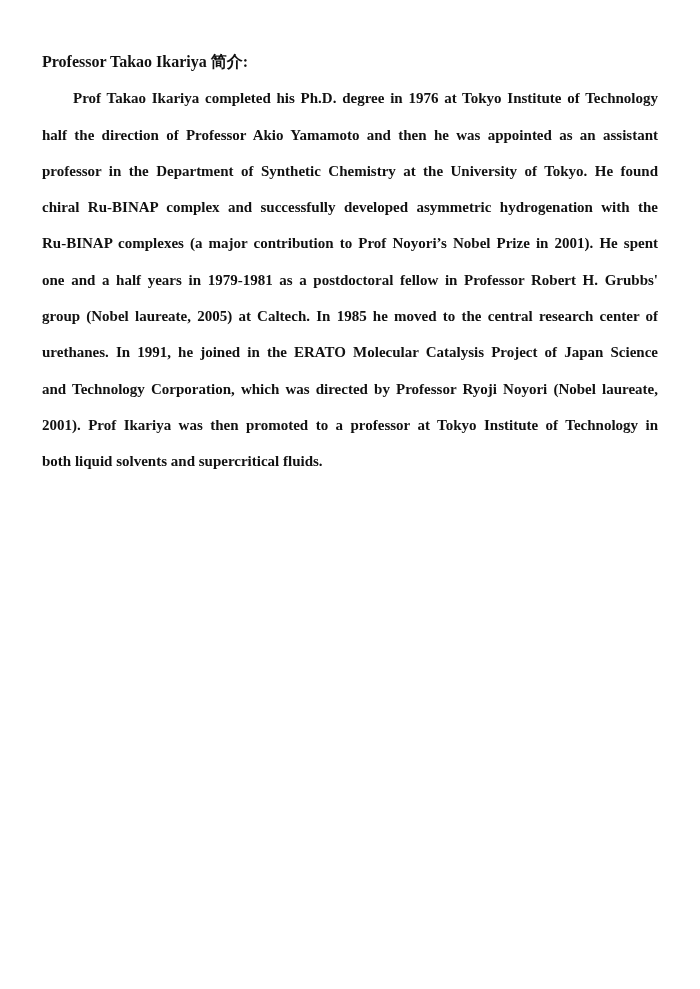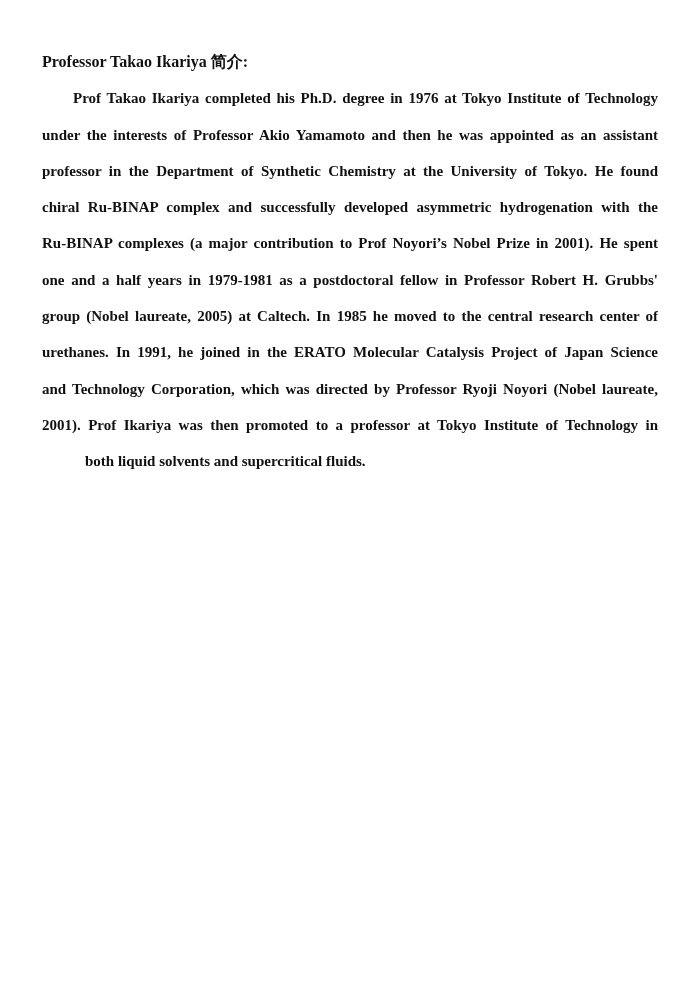--- a/index.html
+++ b/index.html
@@ -33,31 +33,30 @@
     line-height: 36.3px;
     text-align: justify;
     text-align-last: justify;
     overflow: hidden;
   }
   .para .line.first {
     text-indent: 31px;
   }
   .para .line:last-child {
     text-align-last: left;
-    margin-left: 43px;
   }
 </style>
 </head>
 <body>
 
 <div class="page">
   <div class="doc-heading">Professor Takao Ikariya 简介:</div>
   <div class="para" id="para">
       <div class="line first">Prof Takao Ikariya completed his Ph.D. degree in 1976 at Tokyo Institute of Technology</div>
-      <div class="line">under the interests of Professor Akio Yamamoto and then he was appointed as an assistant</div>
+      <div class="line">half the direction of Professor Akio Yamamoto and then he was appointed as an assistant</div>
       <div class="line">professor in the Department of Synthetic Chemistry at the University of Tokyo. He found</div>
       <div class="line">chiral Ru-BINAP complex and successfully developed asymmetric hydrogenation with the</div>
       <div class="line">Ru-BINAP complexes (a major contribution to Prof Noyori’s Nobel Prize in 2001). He spent</div>
       <div class="line">one and a half years in 1979-1981 as a postdoctoral fellow in Professor Robert H. Grubbs'</div>
       <div class="line">group (Nobel laureate, 2005) at Caltech. In 1985 he moved to the central research center of</div>
       <div class="line">urethanes. In 1991, he joined in the ERATO Molecular Catalysis Project of Japan Science</div>
       <div class="line">and Technology Corporation, which was directed by Professor Ryoji Noyori (Nobel laureate,</div>
       <div class="line">2001). Prof Ikariya was then promoted to a professor at Tokyo Institute of Technology in</div>
       <div class="line">both liquid solvents and supercritical fluids.</div>
     </div>

